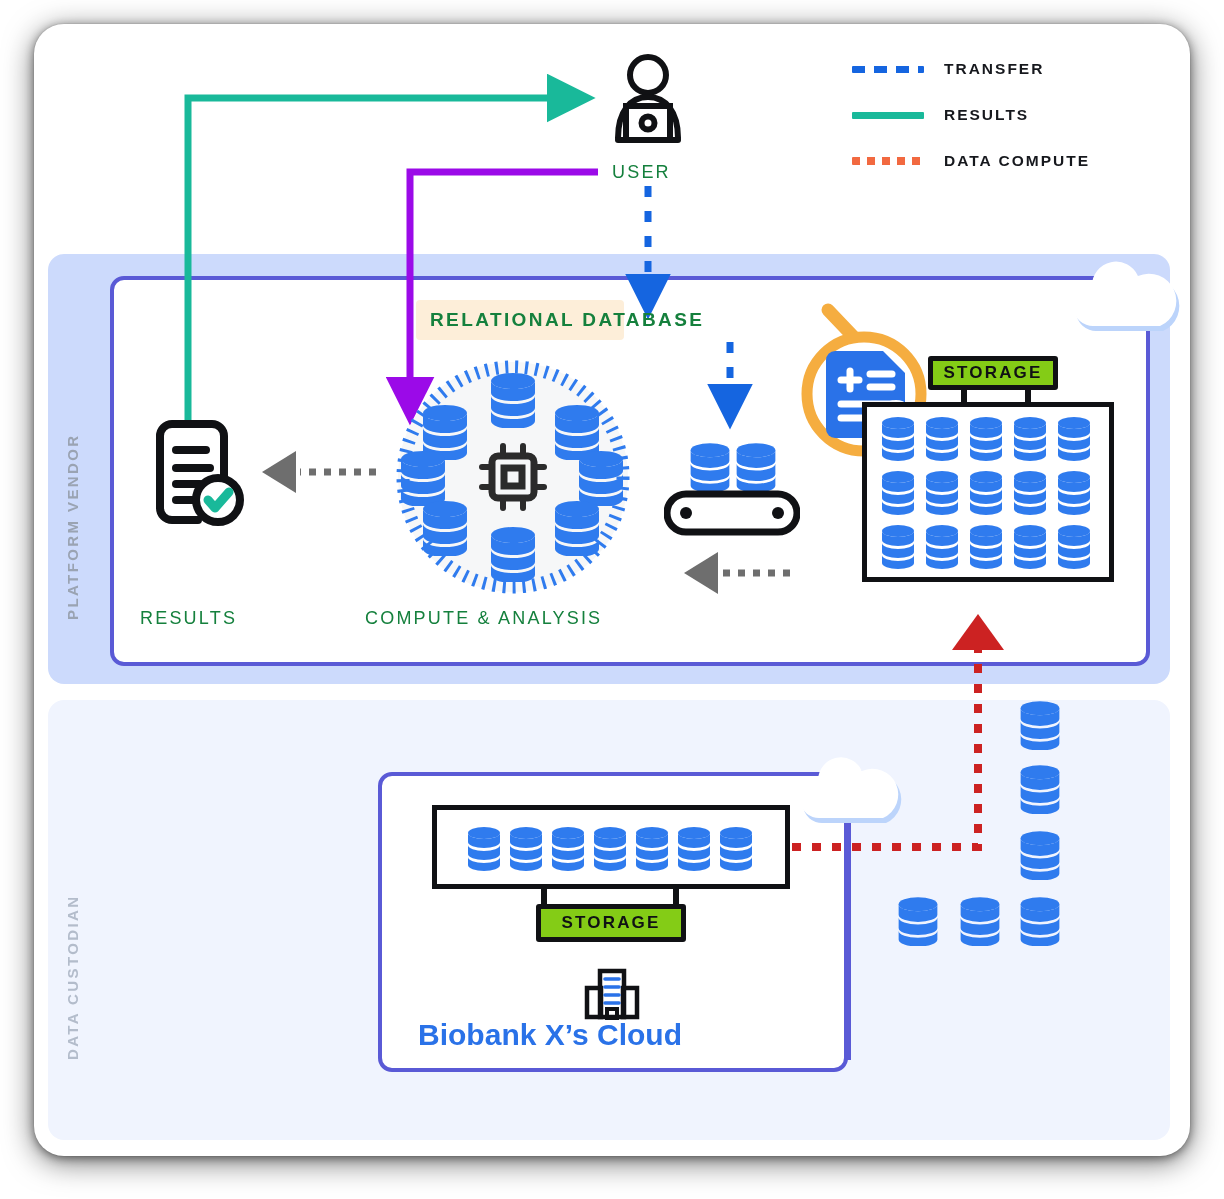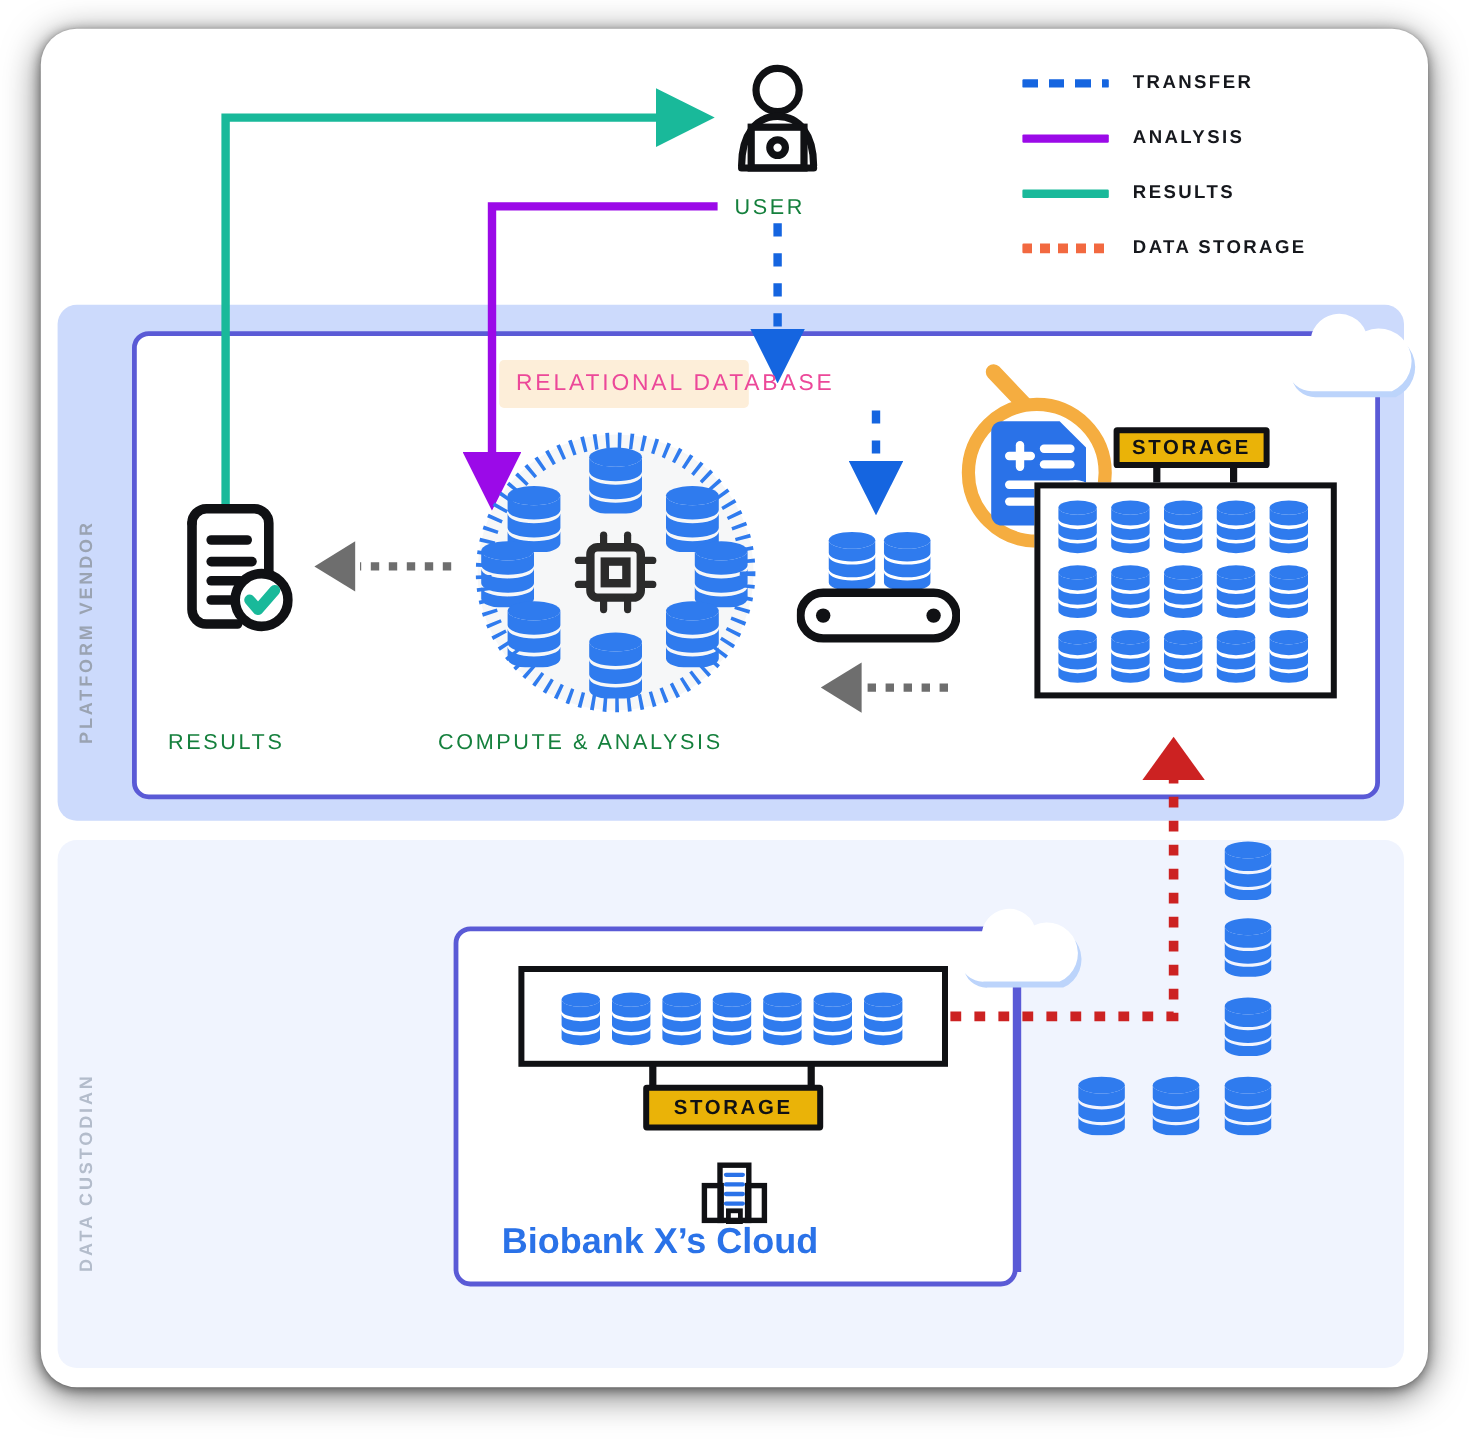--- a/index.html
+++ b/index.html
@@ -47,33 +47,33 @@
   .legend-swatch{width:72px;height:7px;margin-right:20px;flex:0 0 auto;border-radius:1px;}
   .legend-text{font-size:15.5px;font-weight:bold;letter-spacing:2px;color:#16181d;white-space:nowrap;}
 
   
   .cap{position:absolute;font-weight:normal;letter-spacing:2.2px;color:#15803d;font-size:18px;white-space:nowrap;}
   .reldb-bg{
     position:absolute;left:416px;top:300px;width:208px;height:40px;
     background:#fdeed9;border-radius:4px;
   }
   .reldb-text{
-    position:absolute;left:430px;top:309px;font-size:19px;font-weight:normal;
-    letter-spacing:2.4px;color:#ec4899;white-space:nowrap;
+    position:absolute;left:430px;top:309px;font-size:19px;font-weight:bold;
+    letter-spacing:2.4px;color:#15803d;white-space:nowrap;
   }
 
   
   .compute-circle{
     position:absolute;left:398px;top:362px;width:230px;height:230px;
     border-radius:50%;background:#f6f7f8;
   }
 
   
   .storage-tag{
-    position:absolute;border:5px solid #101114;background:#eab308;border-radius:3px;
+    position:absolute;border:5px solid #101114;background:#84cc16;border-radius:3px;
     display:flex;align-items:center;justify-content:center;
     font-weight:bold;letter-spacing:2.2px;color:#101114;font-size:17px;
     box-sizing:border-box;
   }
 
   
   .blk-box{position:absolute;border:5px solid #101114;background:#fff;box-sizing:border-box;}
 
   
   .biobank-title{
@@ -135,30 +135,26 @@
 
     <line x1="849" y1="790" x2="849" y2="1060" stroke="#5a5ad6" stroke-width="4"></line>
   </svg>
 
   <div class="legend">
     <div class="legend-row">
       <div class="legend-swatch" style="background:repeating-linear-gradient(to right,#1565e0 0 13px,transparent 13px 22px);"></div>
       <div class="legend-text">TRANSFER</div>
     </div>
     <div class="legend-row">
-      <div class="legend-swatch" style="background:#9b0ae8;"></div>
-      <div class="legend-text">ANALYSIS</div>
-    </div>
-    <div class="legend-row">
       <div class="legend-swatch" style="background:#19b99a;"></div>
       <div class="legend-text">RESULTS</div>
     </div>
     <div class="legend-row">
       <div class="legend-swatch" style="background:repeating-linear-gradient(to right,#f26940 0 8px,transparent 8px 15px);height:8px;"></div>
-      <div class="legend-text">DATA STORAGE</div>
+      <div class="legend-text">DATA COMPUTE</div>
     </div>
   </div>
 
   <div class="ico" style="left:598px;top:50px;width:100px;height:100px;">
     <svg viewBox="0 0 100 100" width="100" height="100">
       <circle cx="50" cy="25" r="18" fill="none" stroke="#101114" stroke-width="6"></circle>
       <path d="M20 88 C20 62, 32 47, 50 47 C68 47, 80 62, 80 88" fill="none" stroke="#101114" stroke-width="6" stroke-linecap="round"></path>
       <rect x="28" y="56" width="44" height="34" fill="#fff" stroke="#101114" stroke-width="6"></rect>
       <circle cx="50" cy="73" r="6.5" fill="none" stroke="#101114" stroke-width="6"></circle>
       <line x1="20" y1="90" x2="80" y2="90" stroke="#101114" stroke-width="6" stroke-linecap="round"></line>

